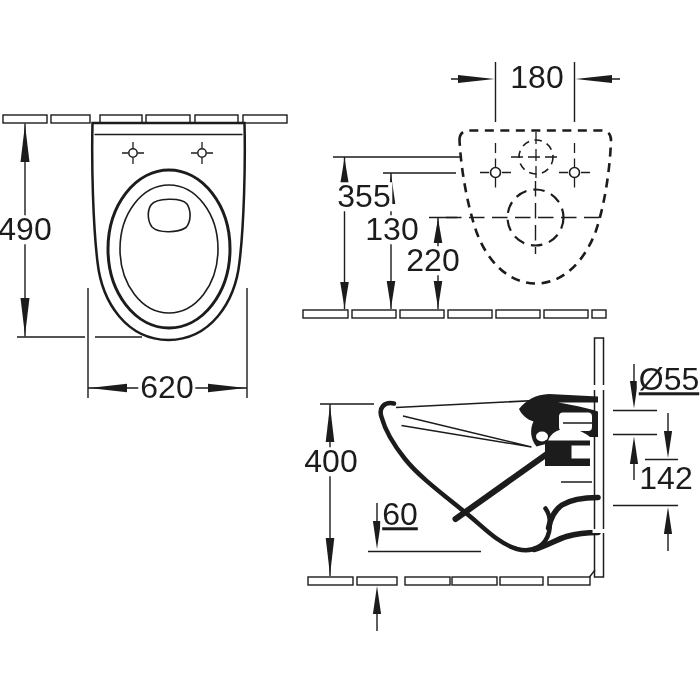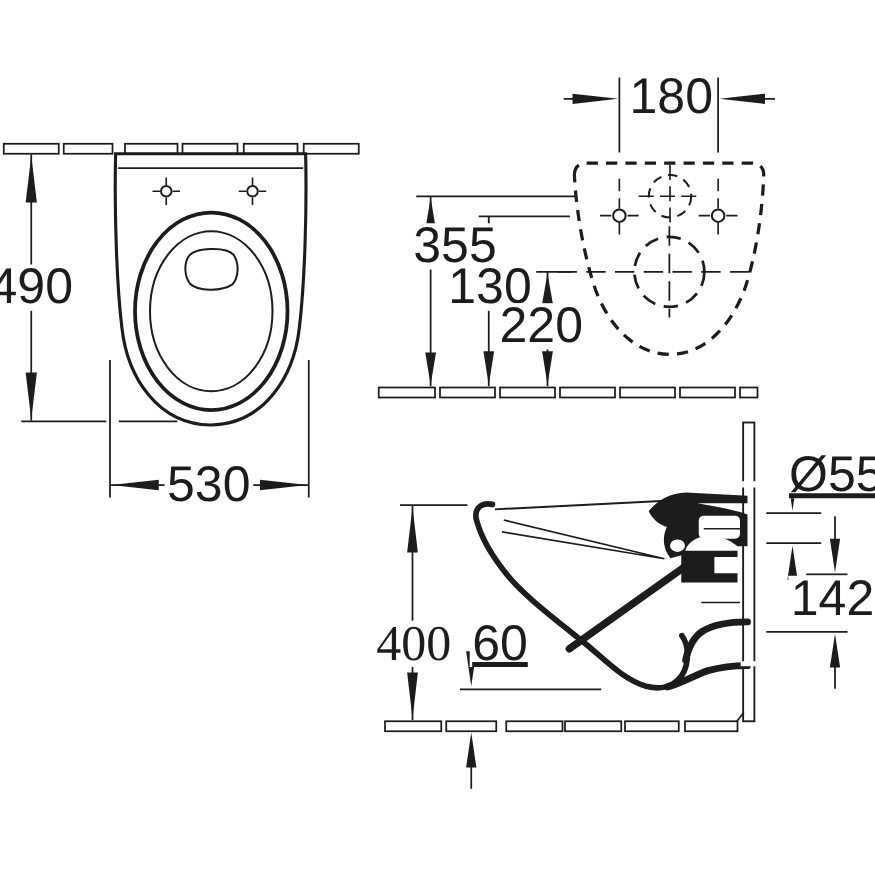--- a/index.html
+++ b/index.html
@@ -2,21 +2,21 @@
 <html><head>
 <meta charset="utf-8">
 <style>
   html,body{margin:0;padding:0;background:#fff;}
   .canvas{position:relative;width:700px;height:700px;background:#ffffff;overflow:hidden;
           font-family:"Liberation Sans", sans-serif;}
   .canvas svg{position:absolute;left:0;top:0;}
   .dim-label{
     position:absolute;transform:translate(-50%,-50%);
     font-family:"Liberation Sans", sans-serif;
-    font-size:40px;line-height:0.92;color:#1c1c1c;
+    font-size:32px;line-height:0.92;color:#1c1c1c;
     background:#ffffff;padding:0 2px;white-space:nowrap;
     -webkit-user-select:none;user-select:none;
   }
 </style>
 </head>
 <body>
 
 <div class="canvas">
 
 <svg width="700" height="700" viewBox="0 0 700 700">
@@ -178,23 +178,23 @@
       <g>
         <path d="M 668 413 V 432 M 645 459.5 H 678 M 613 505.5 H 678 M 668 533 V 551"></path>
         <polygon points="668,458 663.9,431 672.1,431" fill="#1c1c1c" stroke="none"></polygon>
         <polygon points="668,507 663.9,534 672.1,534" fill="#1c1c1c" stroke="none"></polygon>
       </g>
     </g>
   </g>
 </svg>
 
 <div class="dim-label" style="left:25px;top:230px;">490</div>
-<div class="dim-label" style="left:167px;top:388px;">530</div>
+<div class="dim-label" style="left:167px;top:388px;">620</div>
 <div class="dim-label" style="left:537px;top:78px;">180</div>
 <div class="dim-label" style="left:364px;top:197px;">355</div>
 <div class="dim-label" style="left:392px;top:230px;">130</div>
 <div class="dim-label" style="left:433px;top:261px;text-align:right;">220</div>
-<div class="dim-label" style="left:331px;top:515px;font-family:Liberation Serif, serif;">400</div>
+<div class="dim-label" style="left:331px;top:462px;">400</div>
 <div class="dim-label" style="left:400px;top:515px;text-decoration:underline;">60</div>
 <div class="dim-label" style="left:669px;top:380px;text-decoration:underline;">Ø55</div>
 <div class="dim-label" style="left:666px;top:479px;">142</div>
 
 </div>
 
 </body></html>

